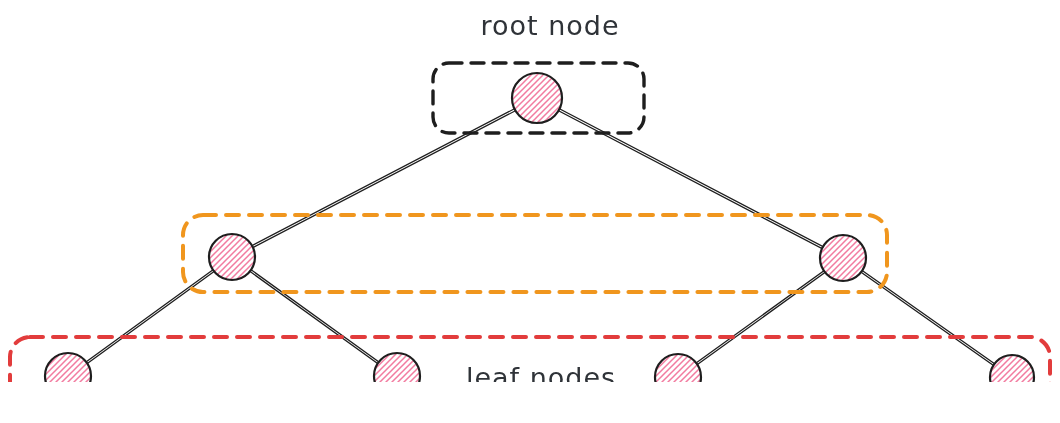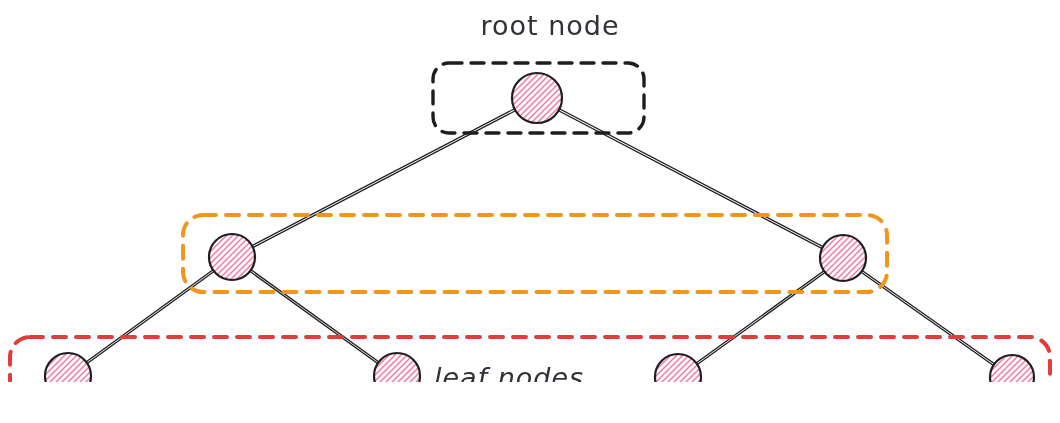--- a/index.html
+++ b/index.html
@@ -61,21 +61,21 @@
     position: absolute;
     transform: translate(-50%, -50%);
     color: var(--text, #2f3338);
     font-size: 27px;
     letter-spacing: 1px;
     white-space: nowrap;
     user-select: none;
   }
   .label-root     { left: 550px; top: 25px;  }
   .label-decision { left: 543px; top: 253px; }
-  .label-leaf     { left: 509px; top: 377px; font-style: italic; }
+  .label-leaf     { left: 541px; top: 377px; }
 </style>
 </head>
 <body>
 
 <div id="stage">
 
   <svg id="diagram-svg" width="1060" height="423" viewBox="0 0 1060 423">
     <defs>
       <pattern id="hachure" patternUnits="userSpaceOnUse" width="6" height="6">
         <rect width="6" height="6" fill="#ffffff"></rect>

